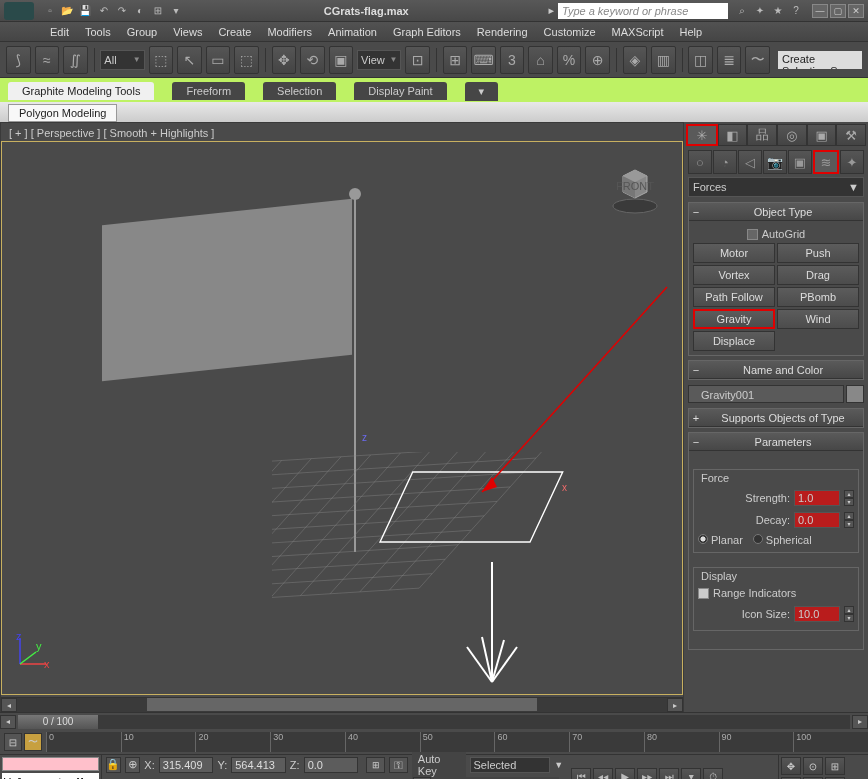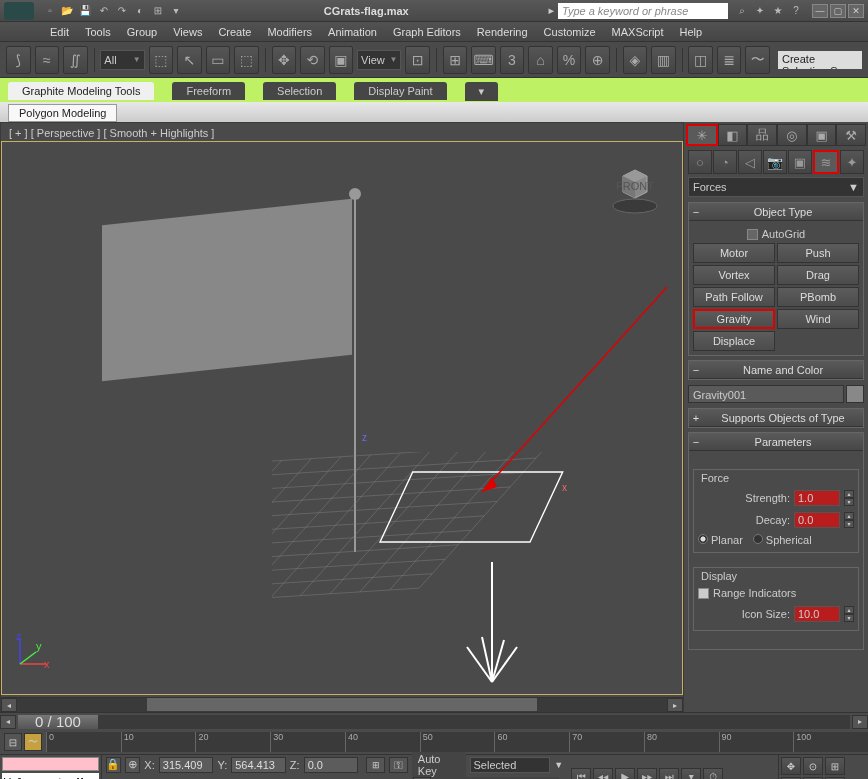--- a/index.html
+++ b/index.html
@@ -42,39 +42,39 @@
 .roll-hdr .tgl{width:14px;text-align:center}
 .roll-hdr .ttl{flex:1;text-align:center}
 .roll-body{padding:4px;background:#4a4a4a}
 .chk-row{display:flex;align-items:center;justify-content:center;height:18px;gap:4px}
 .chk{width:11px;height:11px;background:#666;border:1px solid #888}
 .btn-grid{display:grid;grid-template-columns:1fr 1fr;gap:2px}
 .pbtn{height:20px;background:linear-gradient(#5c5c5c,#4c4c4c);border:1px solid #333;display:flex;align-items:center;justify-content:center;color:#ddd;cursor:pointer}
 .pbtn.hl{border:2px solid #e00000}
 .pbtn.full{grid-column:1}
 .name-row{display:flex;margin:3px 4px;gap:2px}
-.name-inp{flex:1;height:18px;background:#5a5a5a;border:1px solid #333;color:#ccc;padding:0 4px;line-height:18px}
+.name-inp{flex:1;height:18px;background:#5a5a5a;border:1px solid #333;color:#ccc;padding:0 12px;line-height:18px}
 .color-sw{width:18px;height:18px;background:#888;border:1px solid #333}
 .param-row{display:flex;align-items:center;height:20px;gap:4px;margin:2px 0}
 .param-lbl{flex:1;text-align:right;color:#ccc}
 .spinner{width:46px;height:16px;background:#b91c1c;border:1px solid #555;color:#ccc;padding:0 3px;line-height:14px}
 .spin-btns{width:10px;height:16px;display:flex;flex-direction:column}
 .spin-btns div{flex:1;background:#555;border:1px solid #333;font-size:6px;text-align:center;line-height:6px}
 .radio-row{display:flex;gap:10px;padding:2px 0}
 .radio{width:10px;height:10px;border-radius:50%;background:#333;border:1px solid #777;display:inline-block;margin-right:3px}
 .radio.on{background:radial-gradient(#ddd 40%,#333 50%)}
 .group-box{border:1px solid #666;padding:4px;margin:14px 0}
 .group-lbl{color:#ccc;margin-top:-10px;background:#4a4a4a;display:inline-block;padding:0 3px;position:relative;top:-2px}
 .vp-scroll{position:absolute;bottom:0;left:0;right:0;height:14px;background:#444;border-top:1px solid #333;display:flex}
 .scroll-track{flex:1;background:#3a3a3a;position:relative}
 .scroll-thumb{position:absolute;left:20%;width:60%;height:100%;background:#666}
 .time-slider{height:18px;background:#4a4a4a;display:flex;align-items:center;border-top:1px solid #333}
 .ts-btn{width:16px;height:14px;background:#555;border:1px solid #333;font-size:8px;display:flex;align-items:center;justify-content:center}
 .ts-track{flex:1;background:#3a3a3a;height:14px;position:relative;margin:0 2px}
-.ts-thumb{position:absolute;left:0;width:80px;height:100%;background:linear-gradient(#777,#555);display:flex;align-items:center;justify-content:center;font-size:15px;color:#ddd}
+.ts-thumb{position:absolute;left:0;width:80px;height:100%;background:linear-gradient(#777,#555);display:flex;align-items:center;justify-content:center;font-size:10px;color:#ddd}
 .track-bar{height:24px;background:#4a4a4a;display:flex;align-items:center}
 .tb-icons{display:flex;gap:2px;padding:0 4px}
 .tb-icons .ico{width:18px;height:18px;background:#555;border:1px solid #333;font-size:10px;display:flex;align-items:center;justify-content:center}
 .ruler{flex:1;height:20px;background:#3a3a3a;position:relative;overflow:hidden;display:flex}
 .ruler-mark{flex:1;border-left:1px solid #666;font-size:9px;color:#aaa;padding-left:2px;position:relative}
 .status-row{height:44px;background:#4a4a4a;display:flex;border-top:1px solid #333}
 .status-left{width:105px;display:flex;flex-direction:column;padding:2px}
 .sl-top{height:14px;background:#ffc0cb;border:1px solid #888}
 .sl-bot{height:20px;background:#fff;color:#000;font-family:monospace;padding:2px;margin-top:2px;line-height:16px}
 .status-mid{flex:1;border-left:1px solid #333;display:flex;flex-direction:column}

